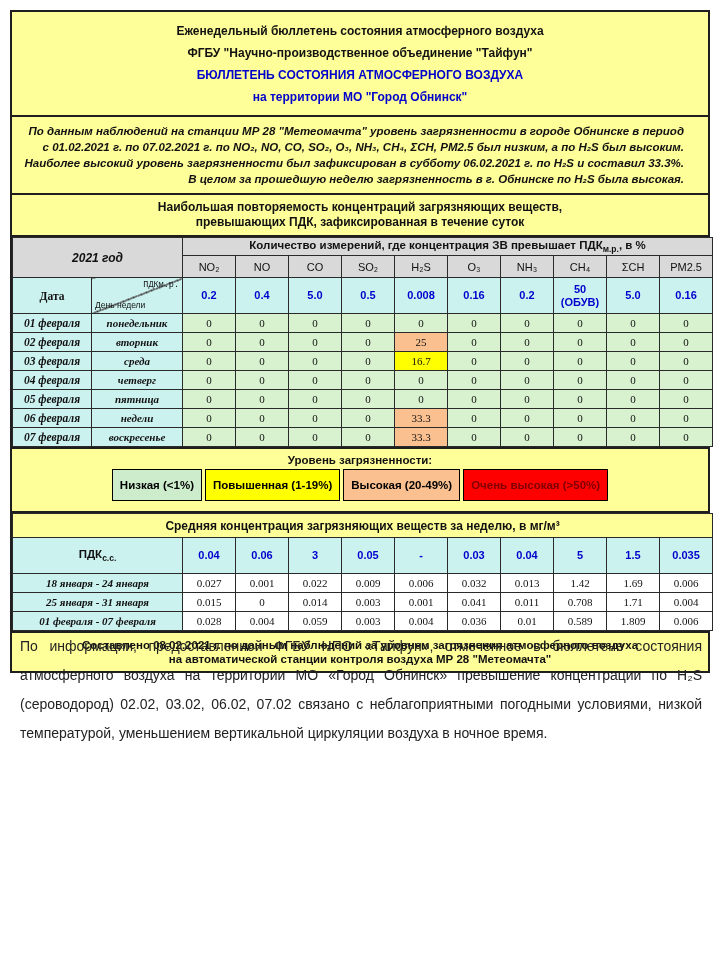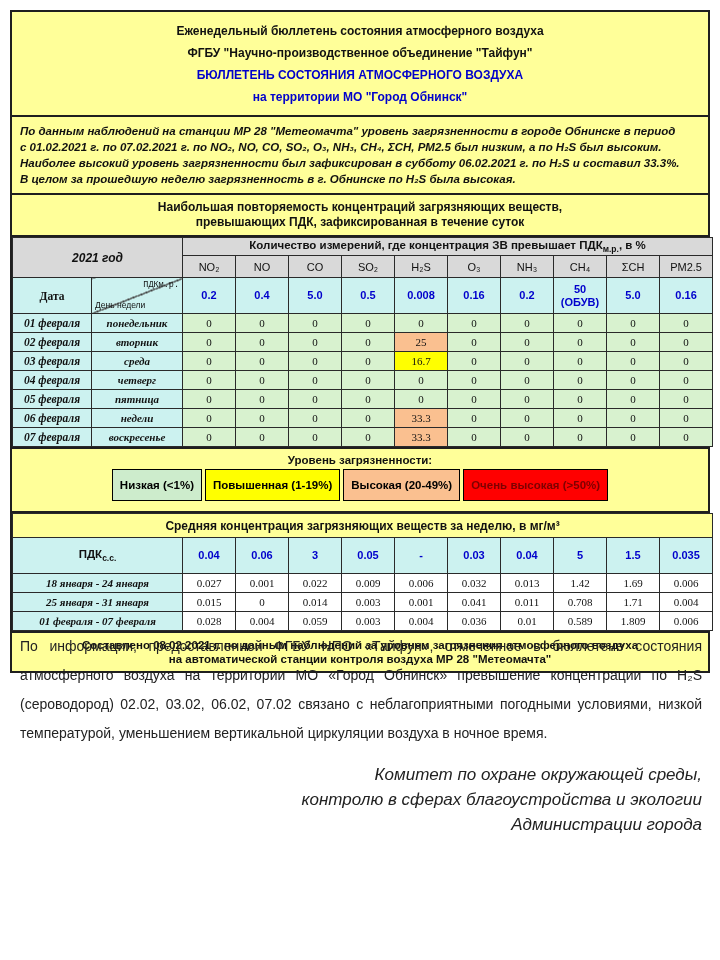--- a/index.html
+++ b/index.html
@@ -21,21 +21,21 @@
   .header-box {
     background: #ffff99; text-align: center;
     padding: 9px 6px 8px 6px;
   }
   .hline { font-weight: bold; font-size: 12px; line-height: 20px; }
   .hline + .hline { margin-top: 2px; }
   .hline.blue { color: #0000cc; }
 
   
   .summary-box {
-    background: #ffff99; text-align: left;
+    background: #ffff99; text-align: right;
     padding: 6px 24px 6px 8px;
   }
   .summary-box p {
     font-weight: bold; font-style: italic;
     font-size: 11.5px; line-height: 16px;
   }
 
   
   .title-box {
     background: #ffff99; text-align: center;
@@ -385,18 +385,13 @@
 
   <div class="box footer-box">
     <div>Составлено 08.02.2021 г. по данным наблюдений за уровнем загрязнения атмосферного воздуха</div>
     <div>на автоматической станции контроля воздуха МР 28 "Метеомачта"</div>
   </div>
 
 </div>
 
 <div class="bottom-text">
   <p class="para">По информации, предоставленной ФГБУ НПО «Тайфун», отмеченное в бюллетене состояния атмосферного воздуха на территории МО «Город Обнинск» превышение концентрации по H₂S (сероводород) 02.02, 03.02, 06.02, 07.02 связано с неблагоприятными погодными условиями, низкой температурой, уменьшением вертикальной циркуляции воздуха в ночное время.</p>
-  <div class="signature">
-    <div>Комитет по охране окружающей среды,</div>
-    <div>контролю в сферах благоустройства и экологии</div>
-    <div>Администрации города</div>
-  </div>
 </div>
 
 </body></html>

